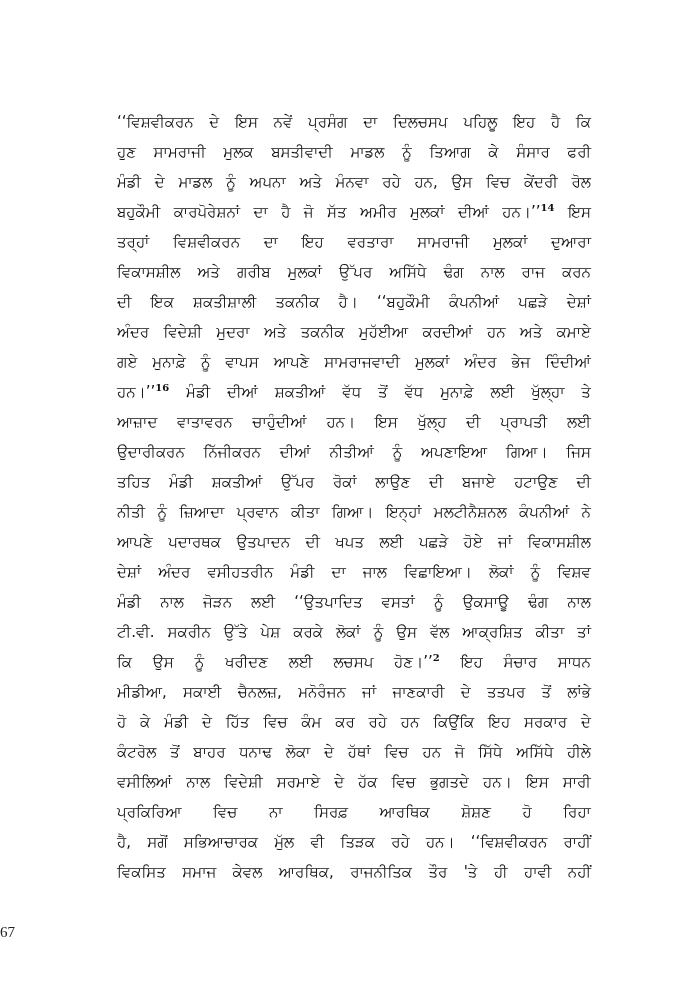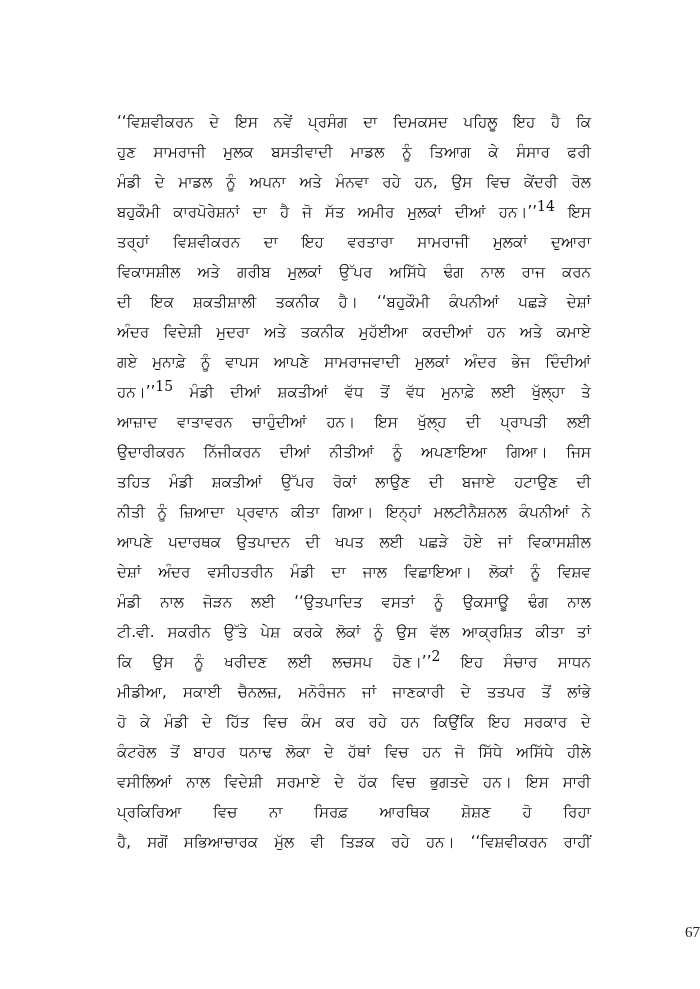--- a/index.html
+++ b/index.html
@@ -8,39 +8,39 @@
   .text-block { position: absolute; left: 117px; top: 107px; width: 474px; }
   .line {
     height: 30px; line-height: 30px;
     font-family: "DejaVu Sans", "Liberation Sans", sans-serif;
     font-size: 15px; color: #111;
     text-align: justify; text-align-last: justify;
     white-space: nowrap; overflow: visible;
     display: flex; justify-content: space-between; align-items: baseline;
   }
   .line span.w { display: inline-block; }
-  sup { font-family: "DejaVu Serif", serif; font-size: 14px; font-weight: normal; vertical-align: super; line-height: 0; }
+  sup { font-family: "DejaVu Serif", serif; font-size: 10px; font-weight: bold; vertical-align: super; line-height: 0; }
   .page-number {
-    position: absolute; top: 924px; left: 0; width: 700px; text-align: right;
+    position: absolute; top: 924px; left: 0; width: 700px; text-align: left;
     font-family: "Liberation Serif", "DejaVu Serif", serif; font-size: 15px; color: #222;
   }
 </style>
 </head>
 <body>
 
 <div class="page">
   <div class="text-block" id="text-block">
       <div class="line">
         <span class="w">‘‘ਵਿਸ਼ਵੀਕਰਨ</span>
         <span class="w">ਦੇ</span>
         <span class="w">ਇਸ</span>
         <span class="w">ਨਵੇਂ</span>
         <span class="w">ਪ੍ਰਸੰਗ</span>
         <span class="w">ਦਾ</span>
-        <span class="w">ਦਿਮਕਸਦ</span>
+        <span class="w">ਦਿਲਚਸਪ</span>
         <span class="w">ਪਹਿਲੂ</span>
         <span class="w">ਇਹ</span>
         <span class="w">ਹੈ</span>
         <span class="w">ਕਿ</span>
       </div>
       <div class="line">
         <span class="w">ਹੁਣ</span>
         <span class="w">ਸਾਮਰਾਜੀ</span>
         <span class="w">ਮੁਲਕ</span>
         <span class="w">ਬਸਤੀਵਾਦੀ</span>
@@ -130,21 +130,21 @@
         <span class="w">ਨੂੰ</span>
         <span class="w">ਵਾਪਸ</span>
         <span class="w">ਆਪਣੇ</span>
         <span class="w">ਸਾਮਰਾਜਵਾਦੀ</span>
         <span class="w">ਮੁਲਕਾਂ</span>
         <span class="w">ਅੰਦਰ</span>
         <span class="w">ਭੇਜ</span>
         <span class="w">ਦਿੰਦੀਆਂ</span>
       </div>
       <div class="line">
-        <span class="w">ਹਨ।’’<sup>15</sup></span>
+        <span class="w">ਹਨ।’’<sup>16</sup></span>
         <span class="w">ਮੰਡੀ</span>
         <span class="w">ਦੀਆਂ</span>
         <span class="w">ਸ਼ਕਤੀਆਂ</span>
         <span class="w">ਵੱਧ</span>
         <span class="w">ਤੋਂ</span>
         <span class="w">ਵੱਧ</span>
         <span class="w">ਮੁਨਾਫ਼ੇ</span>
         <span class="w">ਲਈ</span>
         <span class="w">ਖੁੱਲ੍ਹਾ</span>
         <span class="w">ਤੇ</span>
@@ -327,15 +327,27 @@
         <span class="w">ਸਗੋਂ</span>
         <span class="w">ਸਭਿਆਚਾਰਕ</span>
         <span class="w">ਮੁੱਲ</span>
         <span class="w">ਵੀ</span>
         <span class="w">ਤਿੜਕ</span>
         <span class="w">ਰਹੇ</span>
         <span class="w">ਹਨ।</span>
         <span class="w">‘‘ਵਿਸ਼ਵੀਕਰਨ</span>
         <span class="w">ਰਾਹੀਂ</span>
       </div>
+      <div class="line">
+        <span class="w">ਵਿਕਸਿਤ</span>
+        <span class="w">ਸਮਾਜ</span>
+        <span class="w">ਕੇਵਲ</span>
+        <span class="w">ਆਰਥਿਕ,</span>
+        <span class="w">ਰਾਜਨੀਤਿਕ</span>
+        <span class="w">ਤੌਰ</span>
+        <span class="w">'ਤੇ</span>
+        <span class="w">ਹੀ</span>
+        <span class="w">ਹਾਵੀ</span>
+        <span class="w">ਨਹੀਂ</span>
+      </div>
     </div>
   <div class="page-number">67</div>
 </div>
 
 </body></html>

